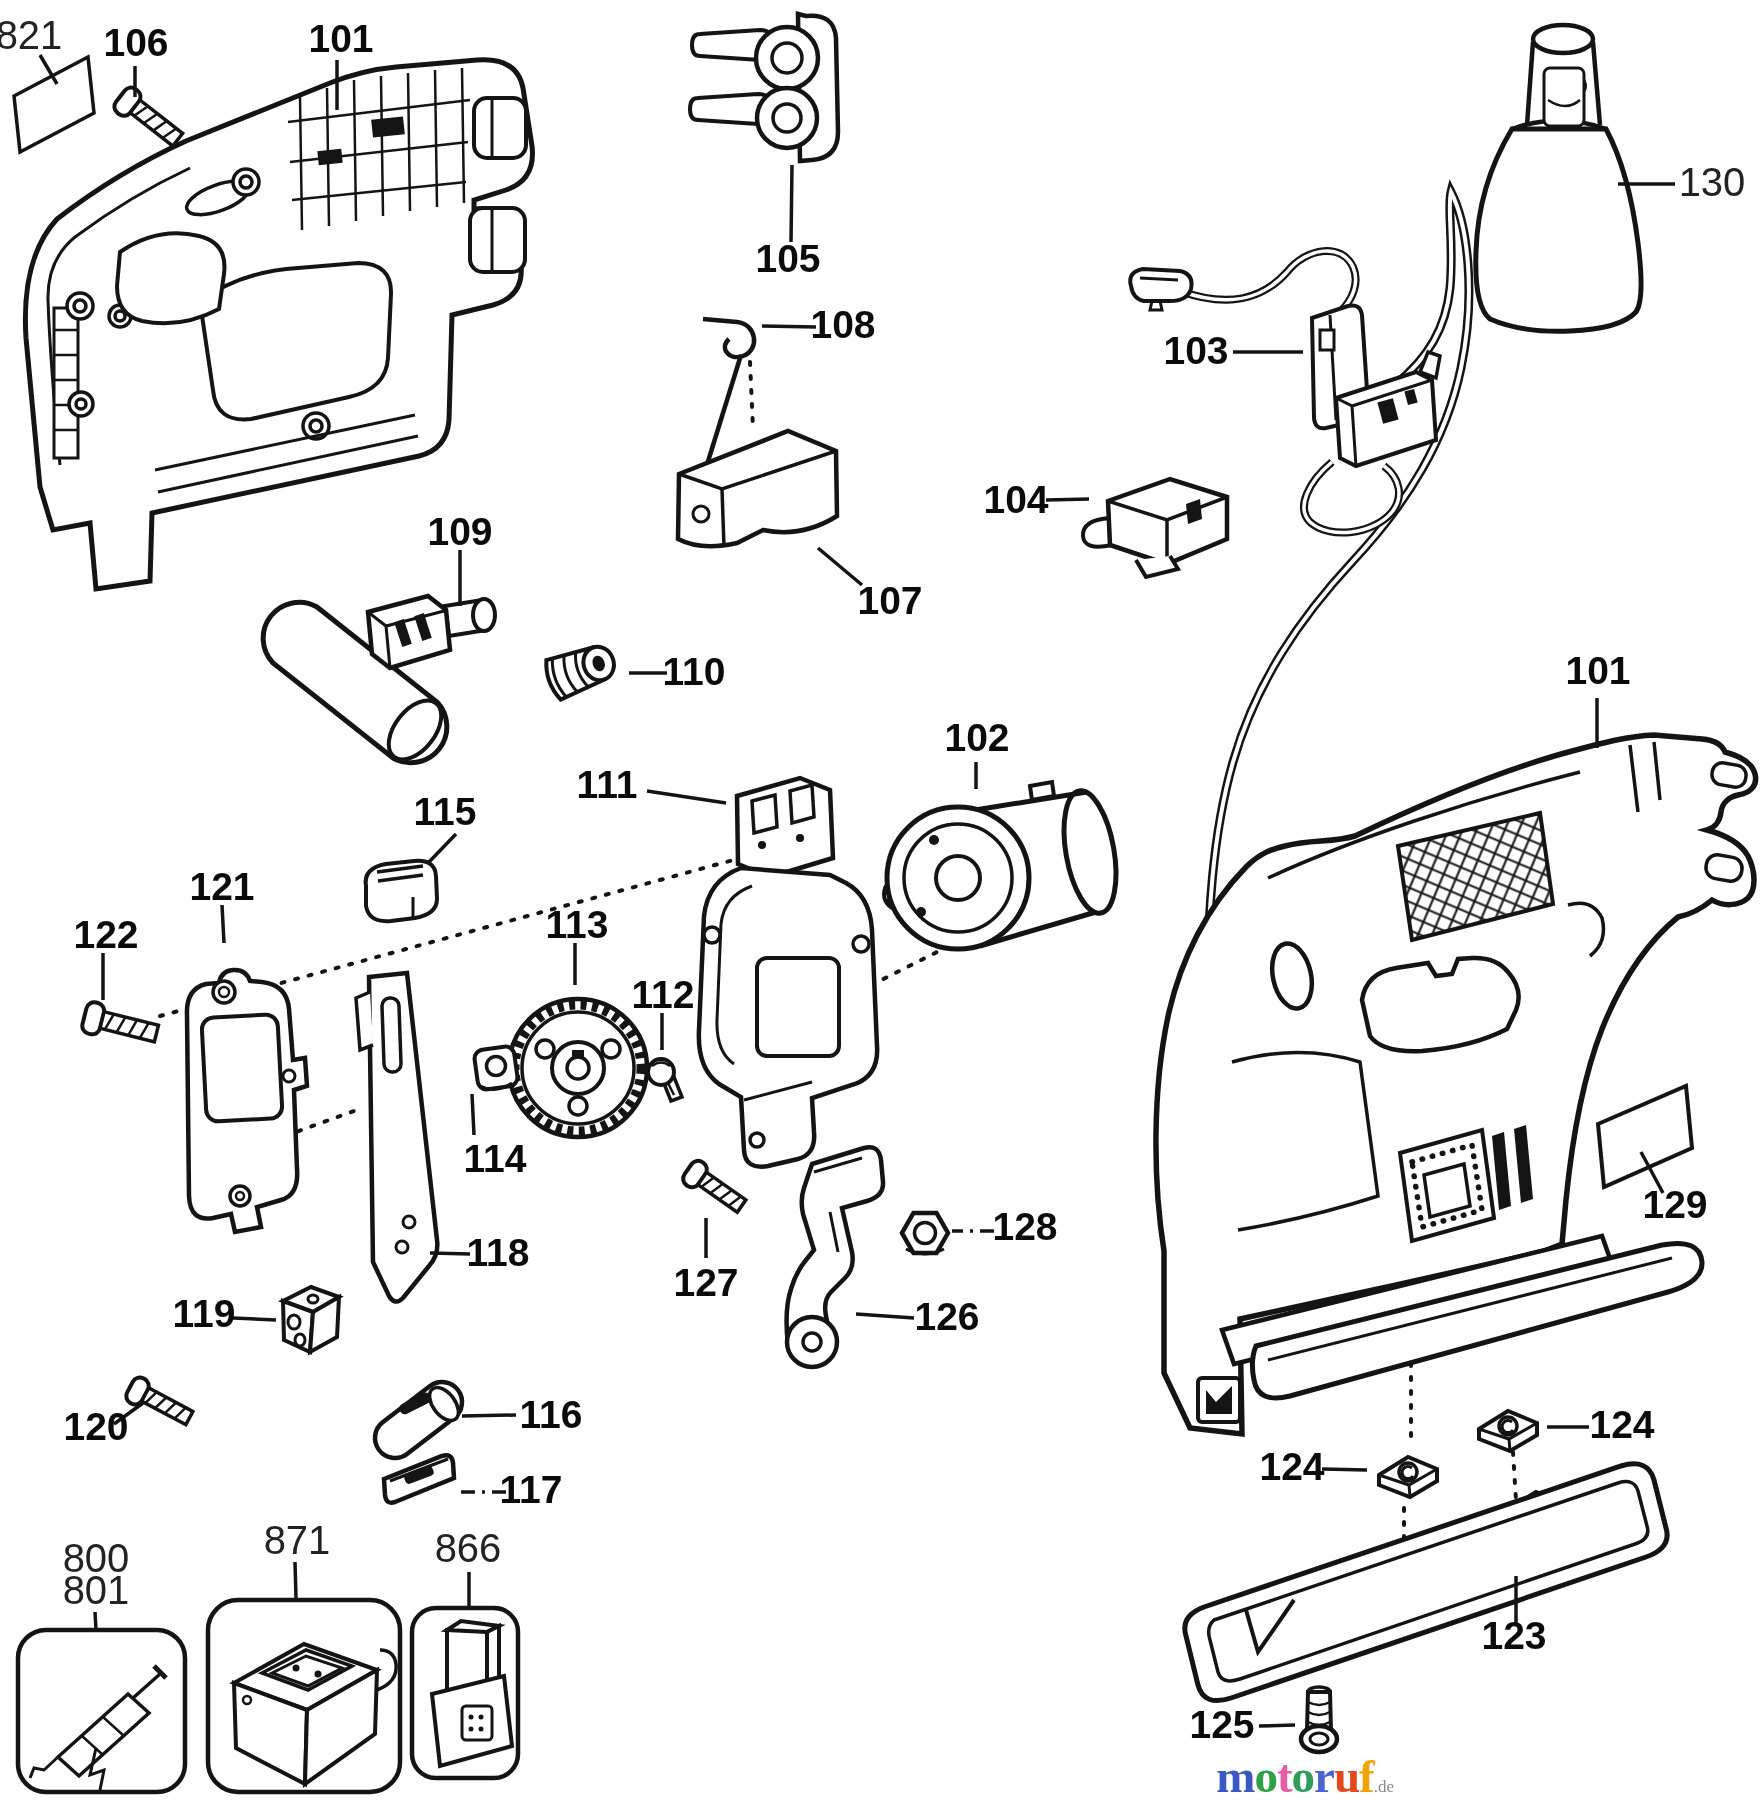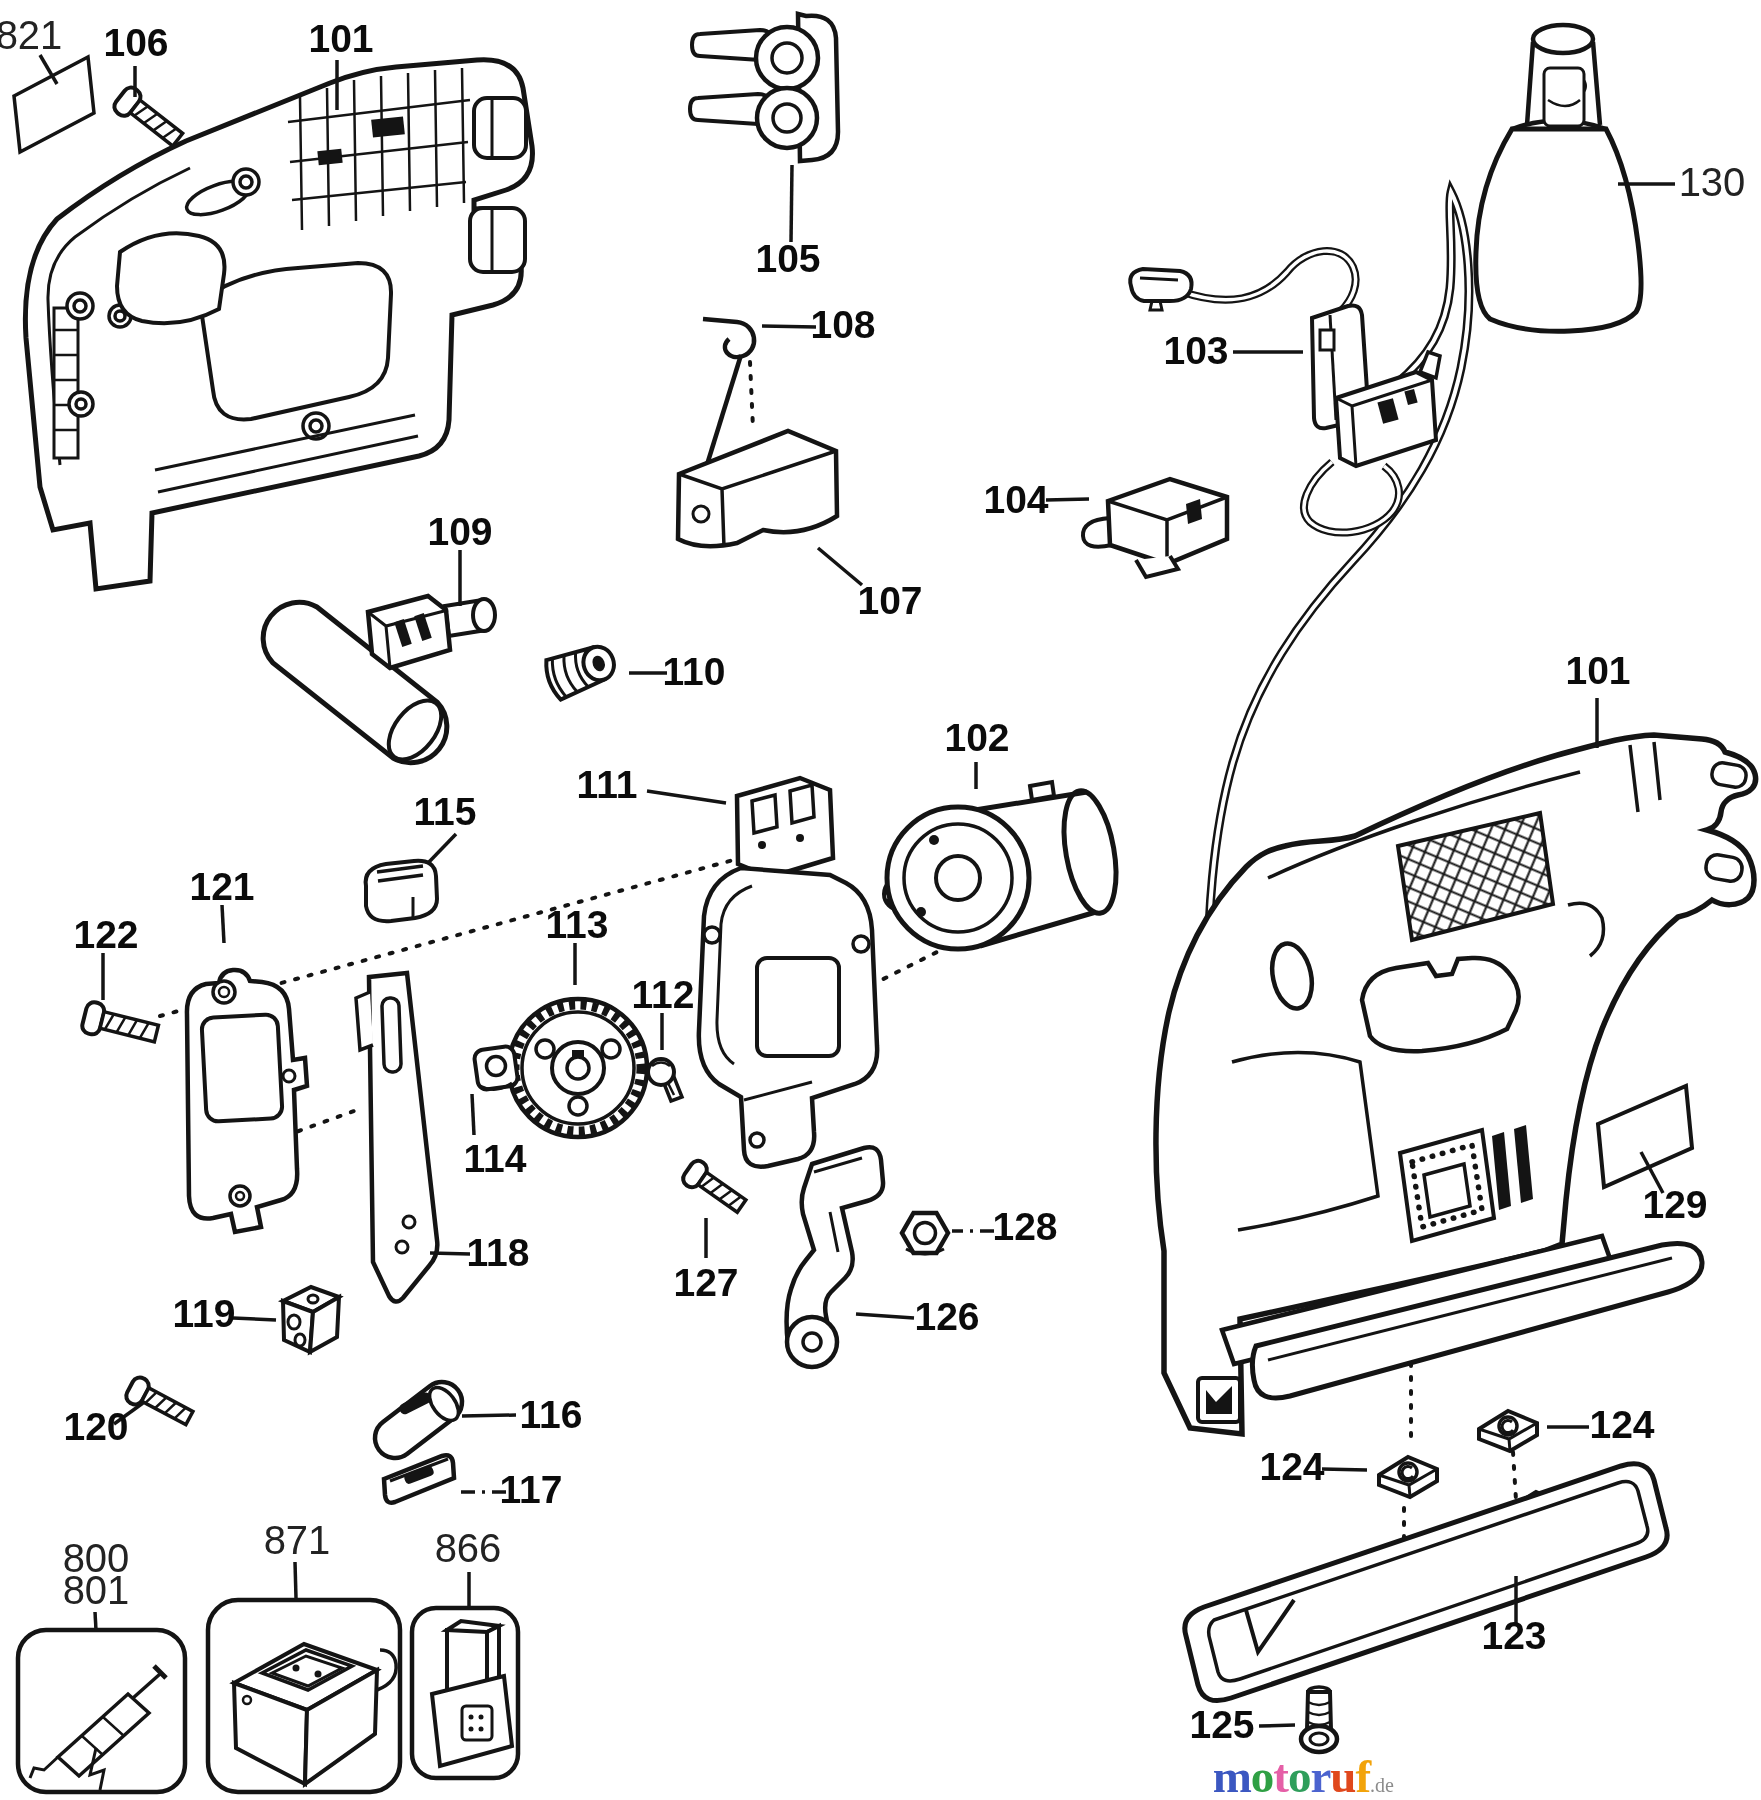--- a/index.html
+++ b/index.html
@@ -7,21 +7,21 @@
   svg{position:absolute;left:0;top:0;}
   svg text{fill:#0b0b0b;}
   text.bold{font-family:"Liberation Sans",sans-serif;font-weight:700;font-size:39px;}
   text.light{font-family:"Liberation Sans",sans-serif;font-weight:400;font-size:40px;fill:#232323;}
   .part{stroke:#141414;fill:#ffffff;}
   .ln{stroke:#141414;fill:none;}
   .leader{stroke:#141414;stroke-width:3.5;fill:none;}
   .dots{stroke:#141414;stroke-width:4;fill:none;stroke-dasharray:3 11;stroke-linecap:round;}
   .wm{position:absolute;right:10px;bottom:0px;font-family:"Liberation Serif",serif;font-weight:700;
       font-size:47px;letter-spacing:-1px;line-height:1;}
-  .wm .sfx{font-size:20px;font-weight:400;letter-spacing:0;}
+  .wm .sfx{font-size:17px;font-weight:400;letter-spacing:0;}
 </style>
 </head>
 <body>
 
 <div class="stage">
 <svg width="1761" height="1800" viewBox="0 0 1761 1800">
   <defs>
     <pattern id="mesh" patternUnits="userSpaceOnUse" width="13" height="13" patternTransform="rotate(23)">
       <path d="M0 6.5 H13 M6.5 0 V13" stroke="#141414" stroke-width="2.1" fill="none"></path>
     </pattern>

